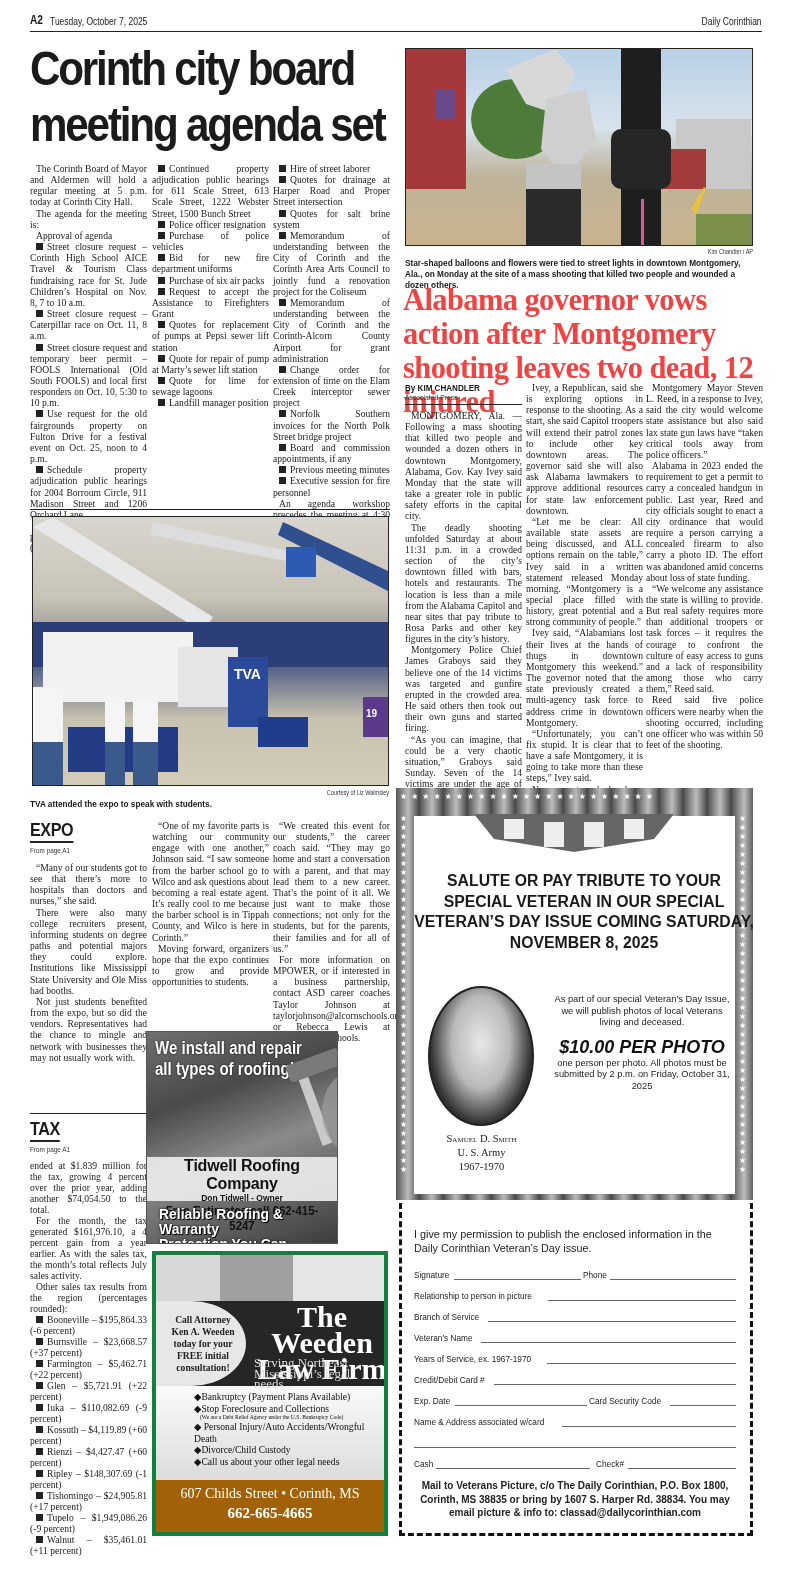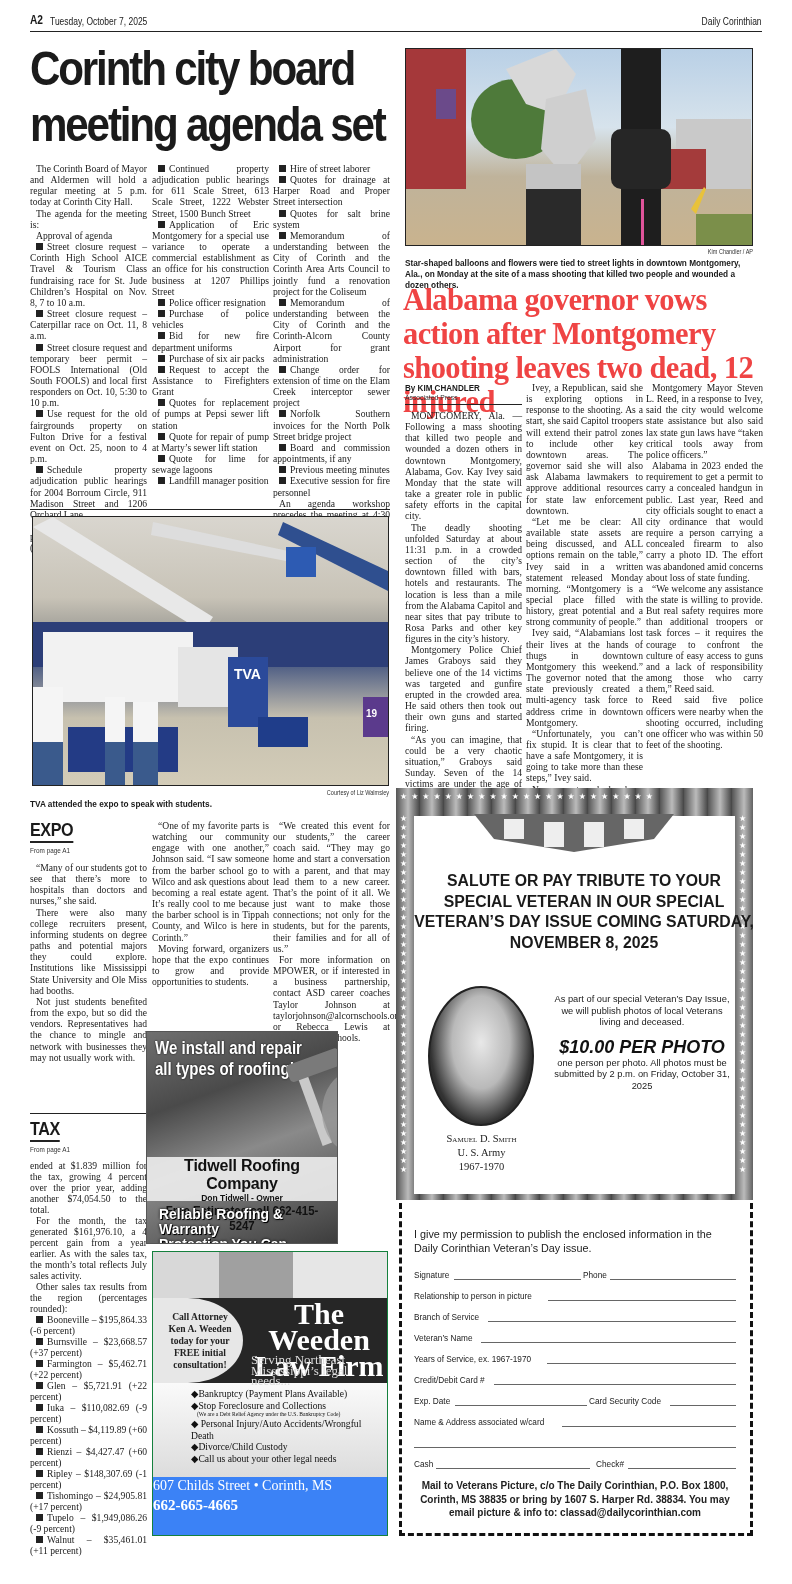--- a/index.html
+++ b/index.html
@@ -26,29 +26,29 @@
 .jumpsub{font-family:"Liberation Sans",sans-serif;font-size:7.5px;color:#333;transform:scaleX(.85);transform-origin:left;margin-top:3px}
 
 .roof{left:146px;top:1031px;width:192px;height:213px;background:linear-gradient(160deg,#6f6f6f 0%,#4a4a4a 30%,#8a8a8a 55%,#3c3c3c 100%);overflow:hidden;border:1px solid #555}
 .roof .h{position:absolute;left:8px;top:6px;color:#fff;font-family:"Liberation Sans",sans-serif;font-weight:bold;font-size:17.5px;line-height:21px;transform:scaleX(.86);transform-origin:left;text-shadow:0 0 2px #000}
 .roof .band{position:absolute;left:0;top:125px;width:100%;height:44px;background:rgba(235,235,235,.92);text-align:center;font-family:"Liberation Sans",sans-serif}
 .roof .band .n{font-weight:bold;font-size:16px;line-height:18px;color:#111;letter-spacing:-.2px}
 .roof .band .o{font-weight:bold;font-size:8.5px;line-height:10px;color:#111}
 .roof .band .c{font-weight:bold;font-size:13px;line-height:15px;color:#111;transform:scaleX(.88)}
 .roof .tag{position:absolute;left:12px;top:174px;color:#fff;font-family:"Liberation Sans",sans-serif;font-weight:bold;font-size:15.5px;line-height:15px;transform:scaleX(.9);transform-origin:left;text-shadow:1px 1px 0 #000,0 0 3px #000}
 
-.law{left:152px;top:1251px;width:236px;height:285px;border:1px solid #15803d;overflow:hidden;background:#2a2a2a}
+.law{left:152px;top:1251px;width:236px;height:285px;border:4px solid #15803d;overflow:hidden;background:#2a2a2a}
 .law .top{height:46px;background:linear-gradient(90deg,#d8d8d8 0 28%,#a0a0a0 28% 60%,#e6e6e6 60% 100%)}
 .law .mid{position:relative;height:85px;background:#262626}
 .law .circ{position:absolute;left:-20px;top:0;width:110px;height:85px;background:#e7e7e7;border-radius:0 60% 60% 0;display:flex;align-items:center;justify-content:center;padding-left:24px;text-align:center;font-weight:bold;font-size:9.6px;line-height:12px;color:#222}
 .law .nm{position:absolute;left:98px;top:3px;width:136px;text-align:center;color:#fff;font-size:30px;line-height:26px;font-weight:bold}
 .law .sv{position:absolute;left:98px;top:57px;width:136px;color:#ddd;font-size:13px;line-height:10.5px}
 .law .list{height:94px;background:linear-gradient(180deg,#fafafa,#dcdcdc);padding:5px 8px 4px 38px;font-size:9.6px;line-height:11.5px;color:#111}
 .law .list .small{font-size:5.6px;line-height:7px;padding-left:6px}
-.law .addr{background:#3b82f6;color:#fff;text-align:left;height:60px}
+.law .addr{background:#a16207;color:#fff;text-align:center;padding-top:5px;height:60px}
 .law .addr .a{font-size:14px;line-height:18px}
 .law .addr .p{font-size:15px;line-height:20px;font-weight:bold}
 
 .vet{left:396px;top:788px;width:357px;height:412px;background:repeating-linear-gradient(90deg,#555 0,#bbb 12px,#444 24px);}
 .vet .inner{position:absolute;left:18px;top:28px;width:321px;height:378px;background:#fff}
 .vet .stars{position:absolute;color:#fff;font-size:8px;line-height:9px;letter-spacing:4px;font-family:"DejaVu Sans",sans-serif}
 .vet .head{position:absolute;left:0;top:20px;width:340px;text-align:center;font-family:"Liberation Sans",sans-serif;font-weight:bold;font-size:15.8px;line-height:20.5px;color:#1a1a1a}
 .vet .oval{position:absolute;left:14px;top:170px;width:106px;height:140px;border-radius:50%;background:radial-gradient(ellipse at 50% 40%,#e8e8e8 0,#b9b9b9 40%,#333 70%,#111 100%);border:2px solid #222}
 .vet .vname{position:absolute;left:0;top:316px;width:135px;text-align:center;font-size:10.5px;line-height:14px;color:#222}
 .vet .vname .sc{font-variant:small-caps}
@@ -81,21 +81,20 @@
   <p>Approval of agenda</p>
   <p><span class="sq"></span><span>Street closure request – Corinth High School AICE Travel &amp; Tourism Class fundraising race for St. Jude Children’s Hospital on Nov. 8, 7 to 10 a.m.</span></p>
   <p><span class="sq"></span><span>Street closure request – Caterpillar race on Oct. 11, 8 a.m.</span></p>
   <p><span class="sq"></span><span>Street closure request and temporary beer permit – FOOLS International (Old South FOOLS) and local first responders on Oct. 10, 5:30 to 10 p.m.</span></p>
   <p><span class="sq"></span><span>Use request for the old fairgrounds property on Fulton Drive for a festival event on Oct. 25, noon to 4 p.m.</span></p>
   <p><span class="sq"></span><span>Schedule property adjudication public hearings for 2004 Borroum Circle, 911 Madison Street and 1206 Orchard Lane</span></p>
   <p><span class="sq"></span><span>Property adjudication public hearing for PPIN 8009 (Walker)</span></p>
 </div>
 <div class="abs col" style="left:152px;top:163px;width:117px">
   <p><span class="sq"></span><span>Continued property adjudication public hearings for 611 Scale Street, 613 Scale Street, 1222 Webster Street, 1500 Bunch Street</span></p>
-  <p><span class="sq"></span><span>Application of Eric Montgomery for a special use variance to operate a commercial establishment as an office for his construction business at 1207 Phillips Street</span></p>
   <p><span class="sq"></span><span>Police officer resignation</span></p>
   <p><span class="sq"></span><span>Purchase of police vehicles</span></p>
   <p><span class="sq"></span><span>Bid for new fire department uniforms</span></p>
   <p><span class="sq"></span><span>Purchase of six air packs</span></p>
   <p><span class="sq"></span><span>Request to accept the Assistance to Firefighters Grant</span></p>
   <p><span class="sq"></span><span>Quotes for replacement of pumps at Pepsi sewer lift station</span></p>
   <p><span class="sq"></span><span>Quote for repair of pump at Marty’s sewer lift station</span></p>
   <p><span class="sq"></span><span>Quote for lime for sewage lagoons</span></p>
   <p><span class="sq"></span><span>Landfill manager position</span></p>
 </div>

